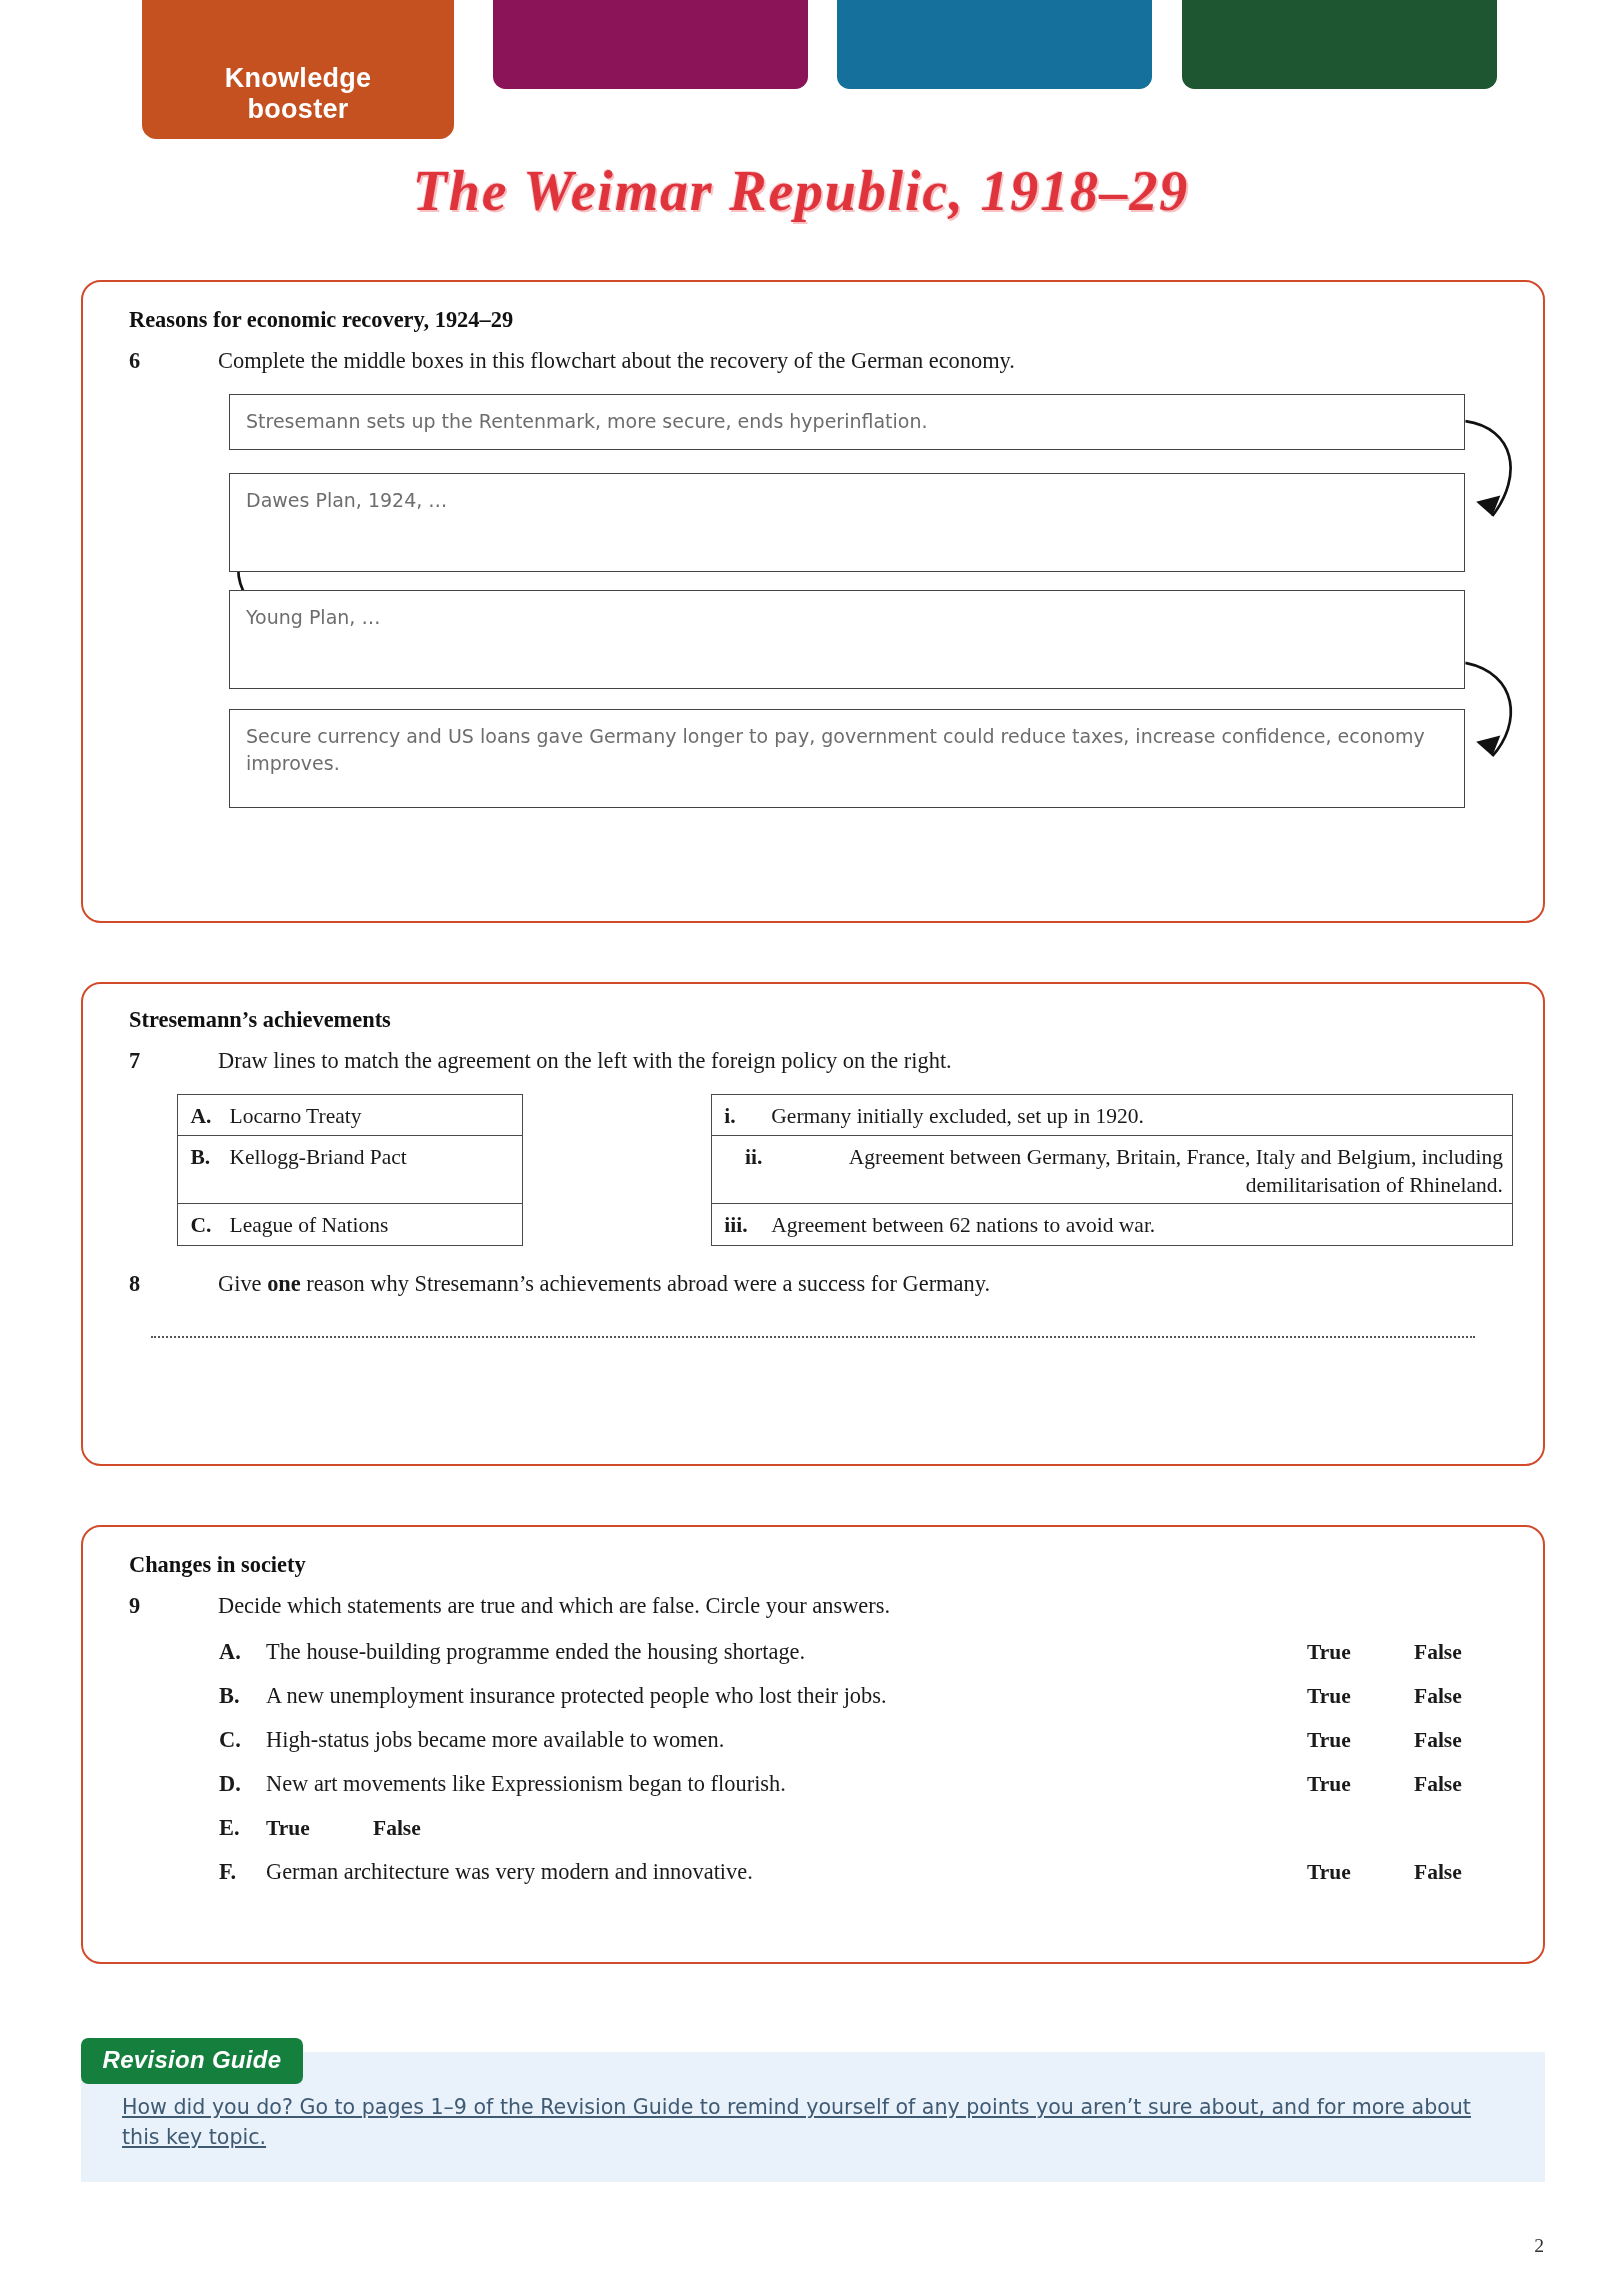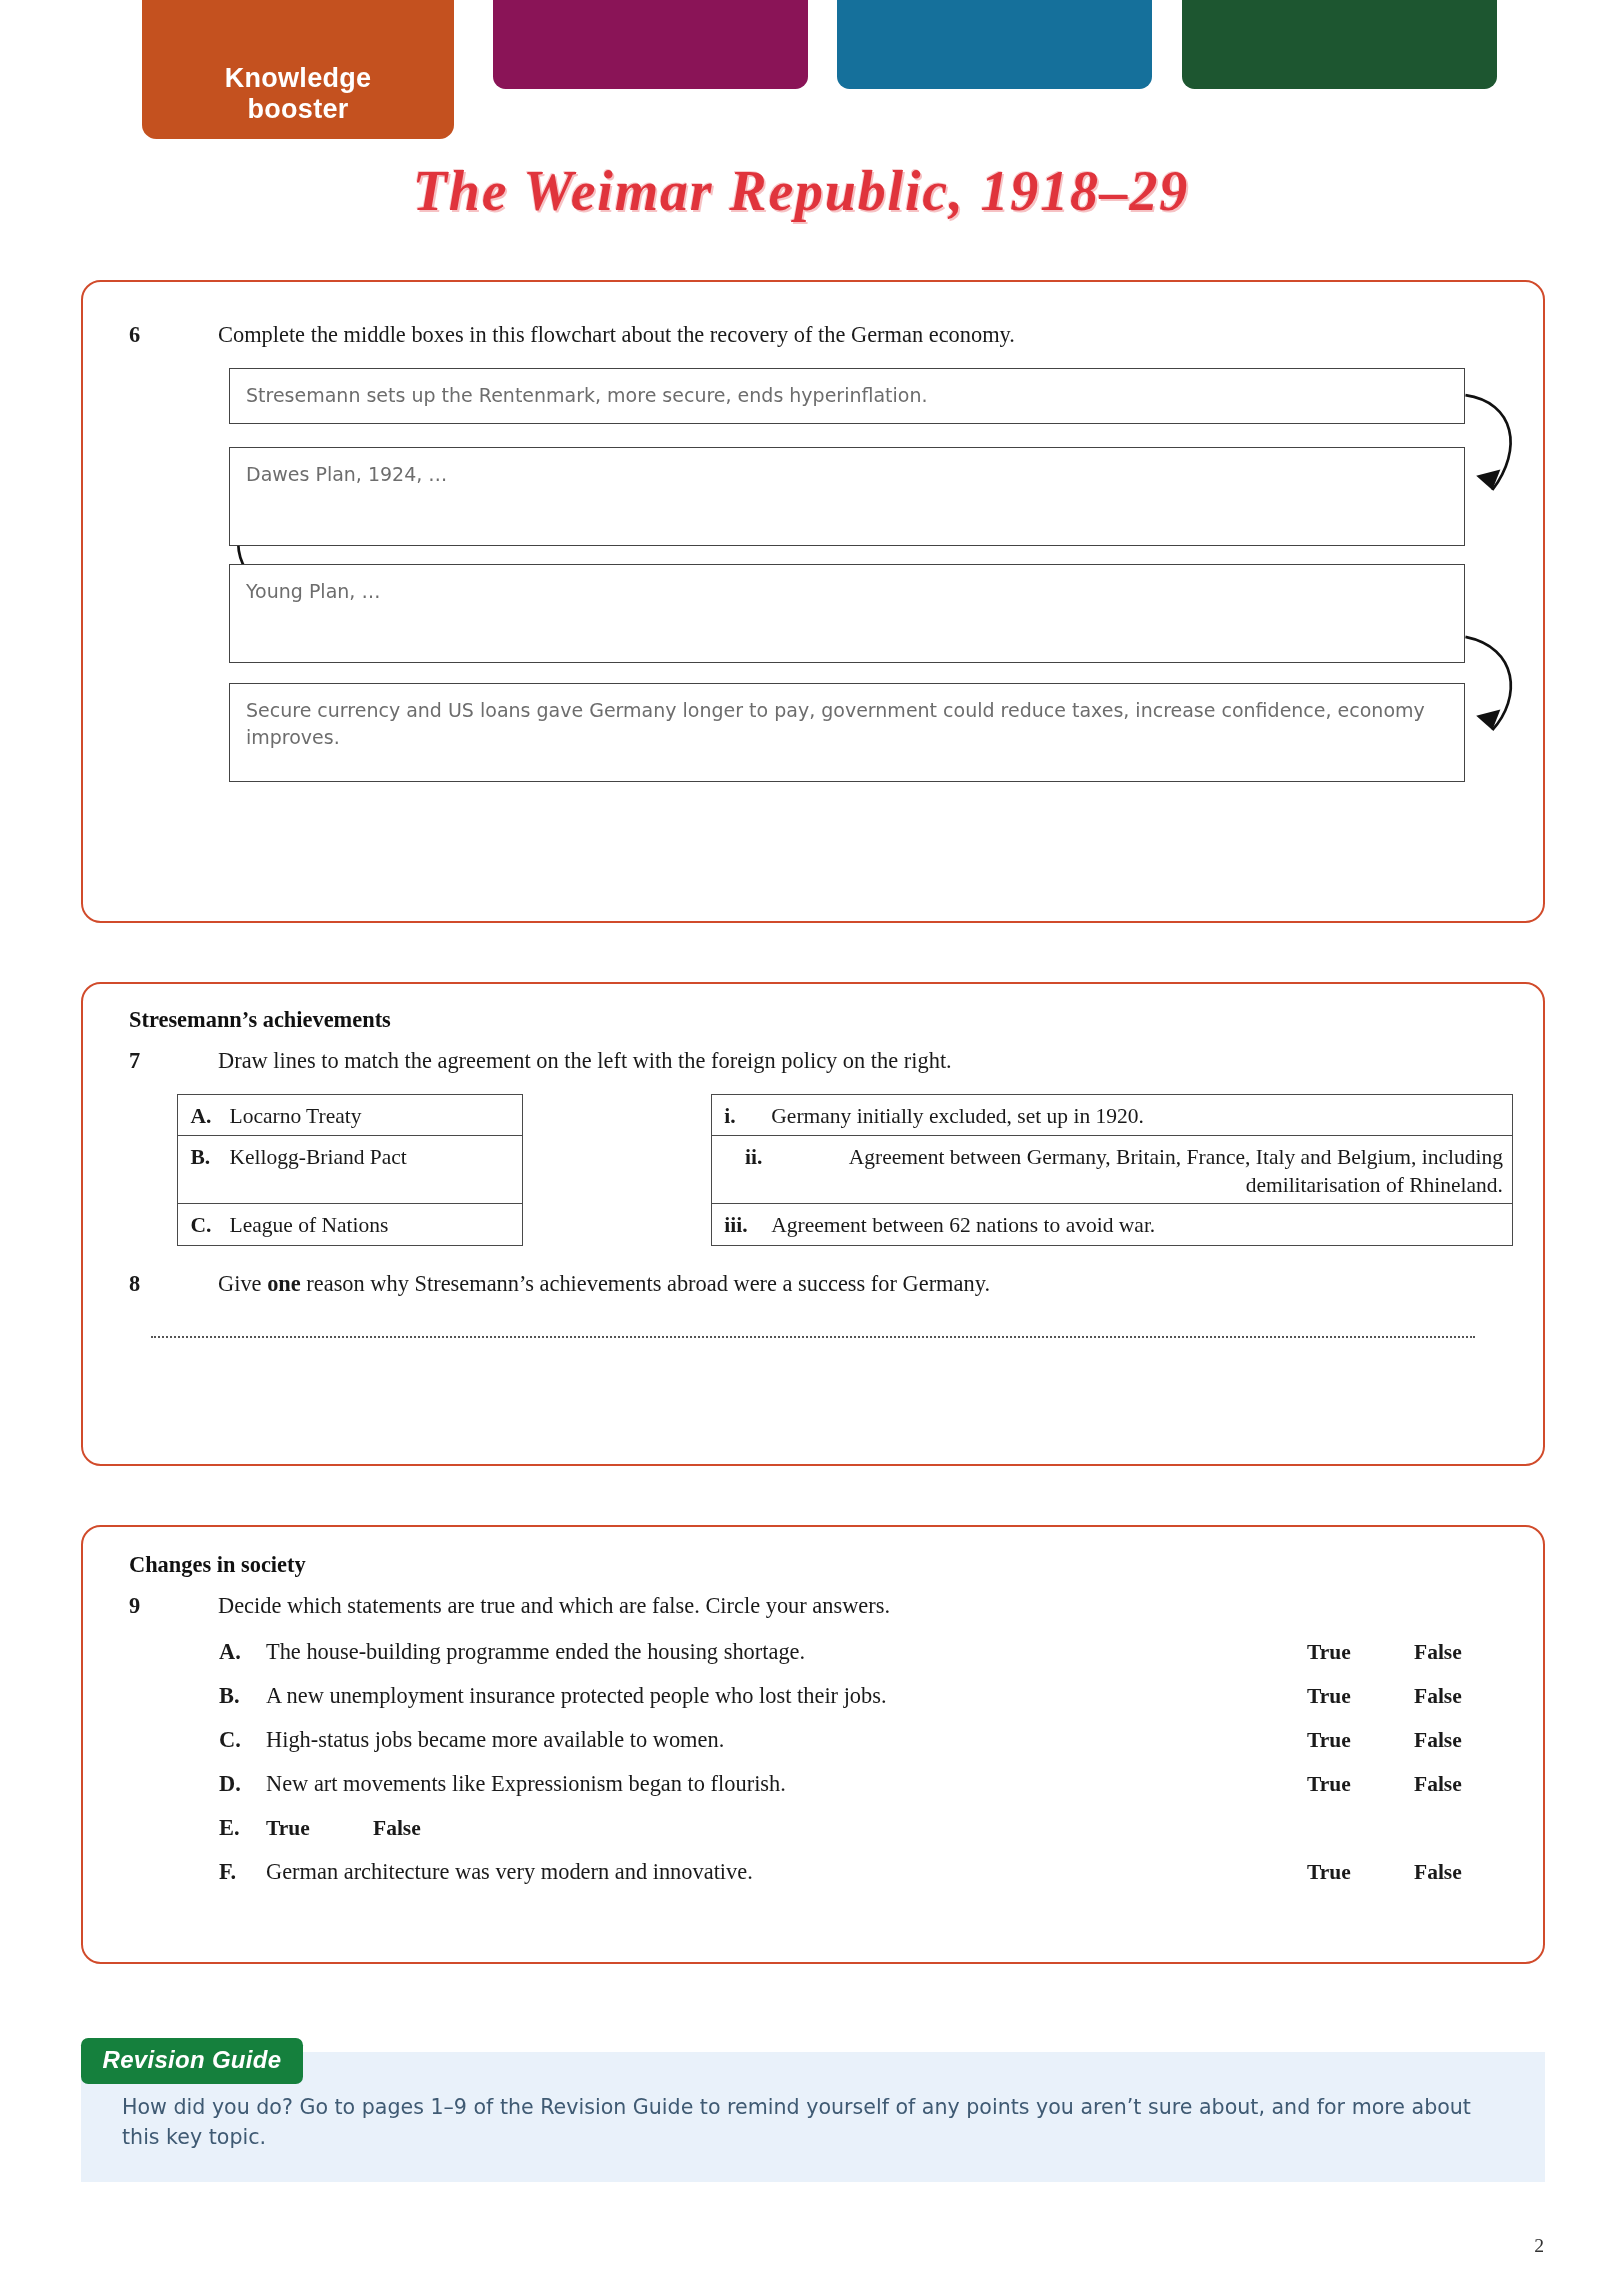--- a/index.html
+++ b/index.html
@@ -204,20 +204,21 @@
     left: 0;
     width: 1464px;
     height: 130px;
     background: #e9f1fa;
     box-sizing: border-box;
     padding: 41px 41px 0 41px;
     font-family: "DejaVu Sans", sans-serif;
     font-size: 20.6px;
     line-height: 1.45;
     color: #3f5a73;
+    text-decoration: underline;
   }
   .page-no {
     position: absolute;
     right: 77px;
     bottom: 36px;
     font-size: 19.7px;
     color: #333;
     font-family: "Liberation Serif", serif;
   }
 </style>
@@ -232,20 +233,21 @@
     </div>
   </div>
   <div class="tab tab-purple"></div>
   <div class="tab tab-teal"></div>
   <div class="tab tab-green"></div>
 </div>
 
 <div class="page-title">The Weimar Republic, 1918–29</div>
 
 <div class="section" id="section6">
+  <div class="sec-head">Reasons for economic recovery, 1924–29</div>
   <div class="q-row">
     <div class="q-num">6</div>
     <div class="q-text">Complete the middle boxes in this flowchart about the recovery of the German economy.</div>
   </div>
 
   <div class="flow-wrap">
     <svg class="flow-arrows" width="1343" height="484" viewBox="0 0 1500 540">
 
       <path d="M1381 30 C 1436 38, 1446 90, 1411 136" fill="none" stroke="#111" stroke-width="3"></path>
       <polygon points="1411,136 1420,113 1393,120" fill="#111"></polygon>

